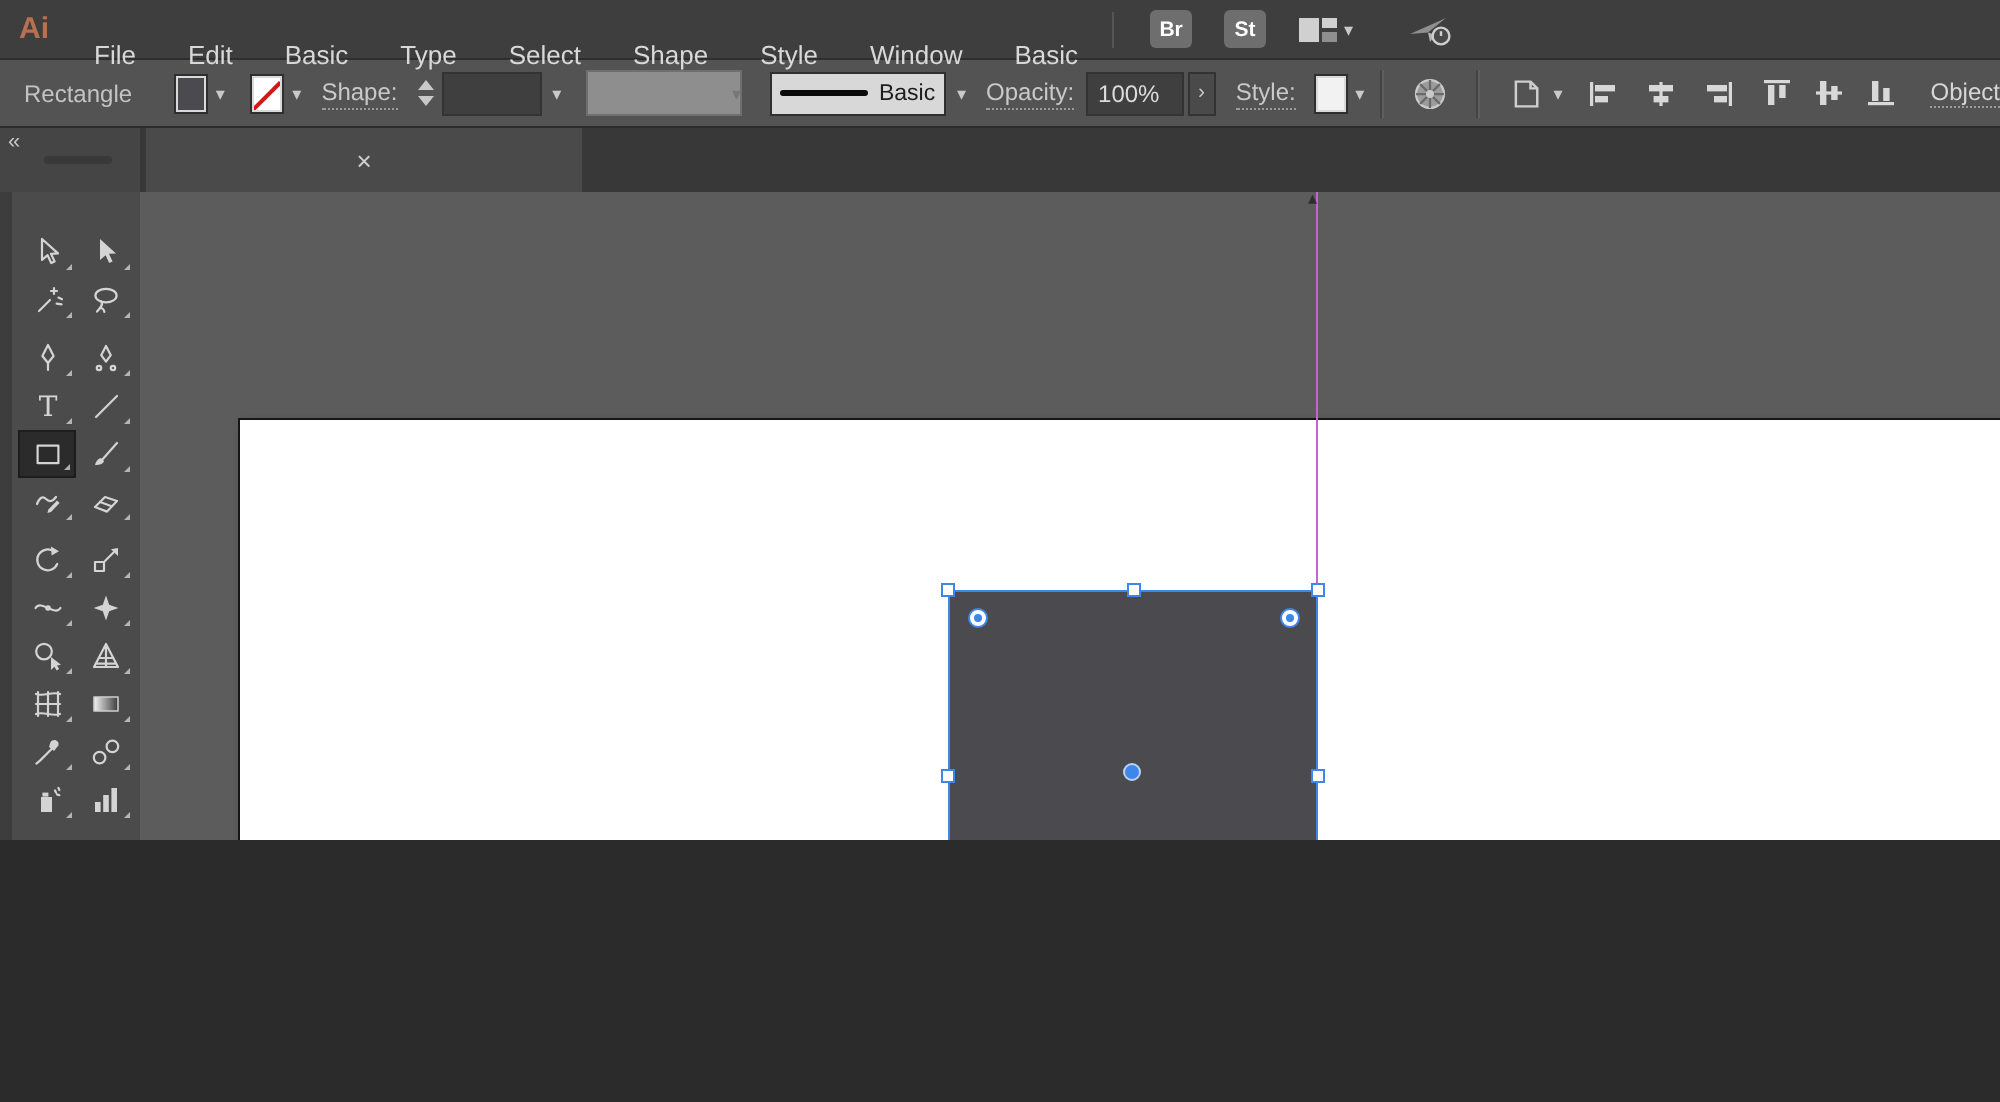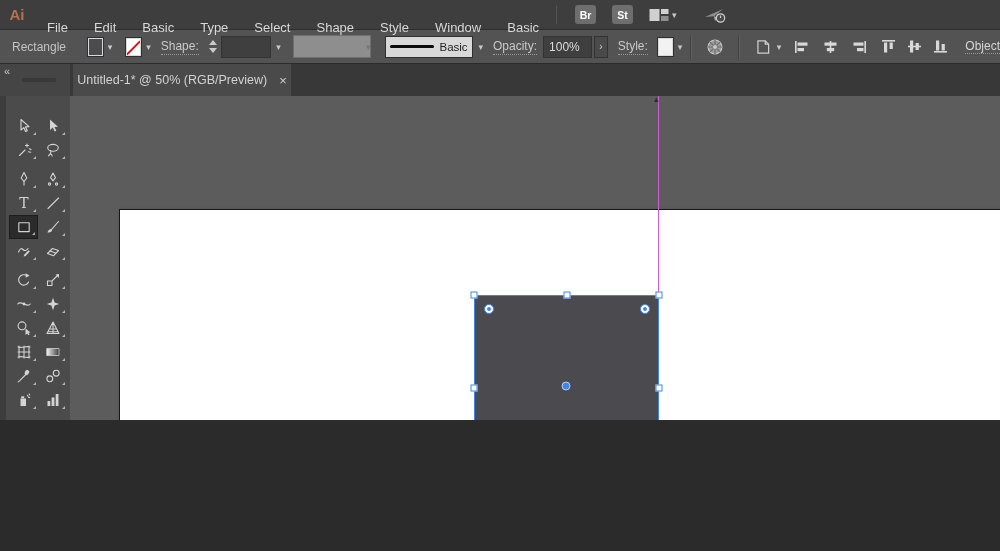--- a/index.html
+++ b/index.html
@@ -242,21 +242,20 @@
     <span class="shape-label">Object</span>
   </div>
 
   <div class="tabrow">
     <div class="panel-head">
       <span class="collapse">«</span>
       <div class="grip"></div>
     </div>
     <div class="tabs">
       <div class="tab">
-        <span>Untitled-1* @ 50% (RGB/Preview)</span>
         <span class="close">×</span>
       </div>
     </div>
   </div>
 
   <div class="main">
 
     <div class="toolbar">
       <svg width="0" height="0">
           <defs>

